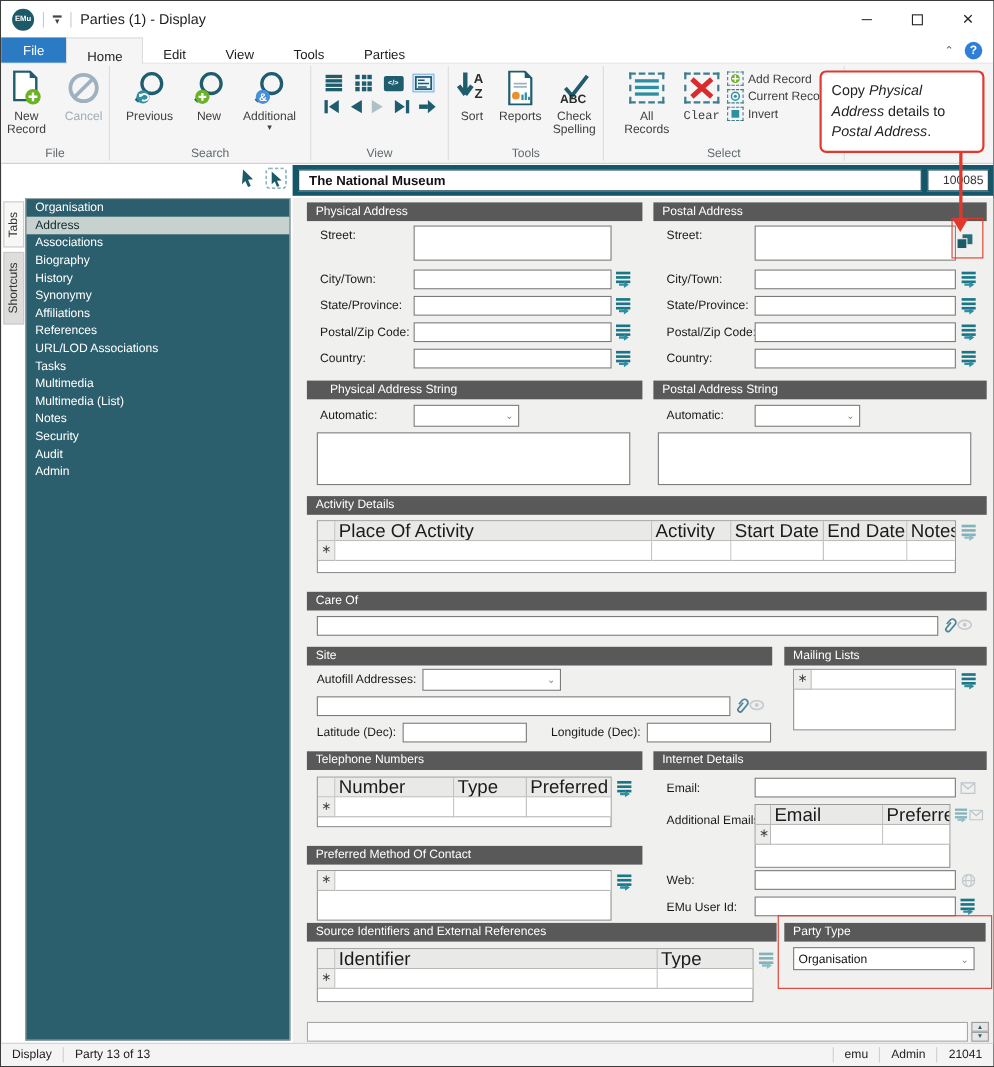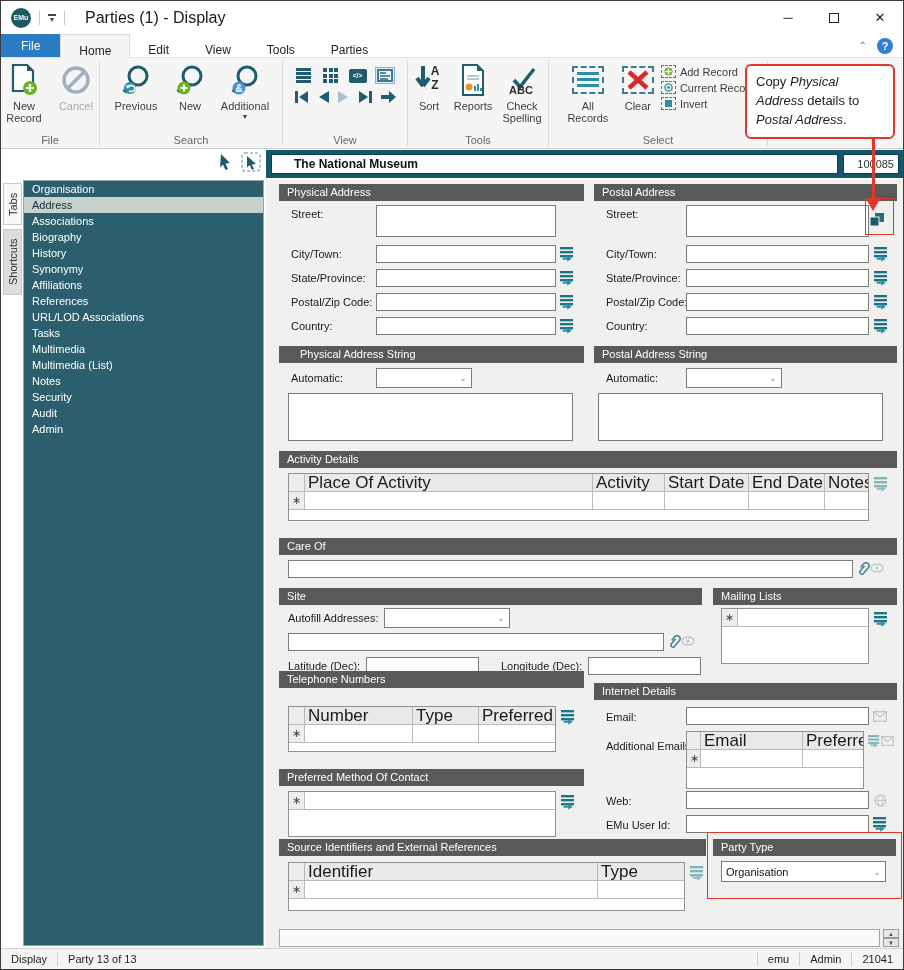--- a/index.html
+++ b/index.html
@@ -7,21 +7,21 @@
   body { font-family:"Liberation Sans", sans-serif; font-size:11px; color:#333; }
   .window { position:relative; width:904px; height:970px; background:#fff; border:1px solid #3c3c3c; overflow:hidden; }
 
   
   .titlebar { position:absolute; left:0; top:0; width:100%; height:33px; background:#fff; display:flex; align-items:center; }
   .emu-logo { width:20px; height:20px; border-radius:50%; background:#1d5a68; color:#fff; font-size:7px; font-weight:bold; display:flex; align-items:center; justify-content:center; margin-left:10px; }
   .tb-sep { width:1px; height:14px; background:#c9c9c9; margin:0 8px; }
   .qat { display:flex; flex-direction:column; align-items:center; line-height:4px; color:#444; }
   .qat .bar { width:8px; height:2px; background:#444; margin-bottom:2px; }
   .qat .chev { font-size:8px; }
-  .win-title { font-size:16px; color:#1a1a1a; margin-left:12px; }
+  .win-title { font-size:13px; color:#1a1a1a; margin-left:0; }
   .win-controls { margin-left:auto; display:flex; height:100%; }
   .win-btn { width:46px; height:100%; display:flex; align-items:center; justify-content:center; font-size:13px; color:#222; }
   .win-btn .maxbox { width:10px; height:10px; border:1px solid #222; }
 
   
   .tabrow { position:absolute; left:0; top:33px; width:100%; height:24px; background:#fff; display:flex; align-items:stretch; border-bottom:1px solid #e3e3e3; }
   .rtab { padding:16px 18px; display:flex; align-items:center; font-size:12px; color:#222; }
   .rtab.file { background:#2b7bc4; color:#fff; padding:0 20px; }
   .rtab.active { background:#f5f5f5; border:1px solid #dcdcdc; border-bottom:none; }
   .tabrow-right { margin-left:auto; display:flex; align-items:center; gap:10px; padding-right:10px; }
@@ -57,21 +57,21 @@
   
   .annot { position:absolute; left:744px; top:63px; width:150px; background:#fff; border:2px solid #e2382c; border-radius:6px; padding:7px 9px; font-size:13px; color:#222; line-height:1.45; z-index:30; }
   .annot i { font-style:italic; }
   .annot-line { position:absolute; left:871px; top:137px; width:3px; height:62px; background:#e2382c; z-index:29; }
   .annot-head { position:absolute; left:865px; top:198px; width:0; height:0; border-left:7px solid transparent; border-right:7px solid transparent; border-top:12px solid #e2382c; z-index:31; }
   .copy-hl { position:absolute; left:864px; top:197px; width:29px; height:37px; border:1px solid #e2382c; z-index:28; }
   .party-hl { position:absolute; left:706px; top:831px; width:195px; height:67px; border:1px solid #e2382c; z-index:28; }
 
   
   .recordbar { position:absolute; left:265px; top:149px; width:638px; height:28px; background:#14576a; display:flex; align-items:center; padding:0 5px; gap:5px; }
-  .rec-name { flex:1; height:20px; background:#fff; border:1px solid #0e3d4b; font-weight:bold; font-size:12px; color:#111; display:flex; align-items:center; padding:0 22px; }
+  .rec-name { flex:1; height:20px; background:#fff; border:1px solid #0e3d4b; font-weight:bold; font-size:12px; color:#111; display:flex; align-items:center; padding:0 9px; }
   .rec-num { width:56px; height:20px; background:#fff; border:1px solid #0e3d4b; font-size:11px; display:flex; align-items:center; justify-content:flex-end; padding:0 4px; }
 
   .selicons { position:absolute; left:216px; top:151px; display:flex; gap:8px; align-items:center; z-index:5; }
 
   
   .vtab { position:absolute; left:2px; width:19px; display:flex; align-items:center; justify-content:center; writing-mode:vertical-rl; transform:rotate(180deg); font-size:11px; color:#333; border:1px solid #c9c9c9; }
   .vtab.tabs { top:182px; height:42px; background:#f7f7f5; }
   .vtab.shortcuts { top:228px; height:66px; background:#dddddb; }
 
   
@@ -323,21 +323,21 @@
             <span class="dashedbox" style="width:32px;height:28px;border-width:2px;">
                 <svg width="22" height="18" viewBox="0 0 22 18">
                   <rect x="0" y="1" width="22" height="3" fill="#2e8fa3"></rect>
                   <rect x="0" y="7" width="22" height="3" fill="#2e8fa3"></rect>
                   <rect x="0" y="13" width="22" height="3" fill="#2e8fa3"></rect>
                 </svg>
               </span>
           </div>
           <div class="blabel">All Records</div>
         </div>
-        <div class="bigbtn" style="width:46px;">
+        <div class="bigbtn" style="width:46px;font-family:Liberation Mono, monospace;">
           <div class="icon32">
             <span class="dashedbox" style="width:32px;height:28px;border-width:2px;">
                 <svg width="22" height="20" viewBox="0 0 22 20">
                   <path d="M2 2 L20 18 M20 2 L2 18" stroke="#d92b2b" stroke-width="4.5"></path>
                 </svg>
               </span>
           </div>
           <div class="blabel">Clear</div>
         </div>
         <div class="smallcol">
@@ -605,21 +605,21 @@
     </div>
     <div class="iconslot" style="left:607px;top:430px;">
         <svg width="14" height="17" viewBox="0 0 14 17">
           <rect x="0" y="1" width="13" height="2.4" fill="#1a7687"></rect>
           <rect x="0" y="5" width="13" height="2.4" fill="#1a7687"></rect>
           <rect x="0" y="9" width="13" height="2.4" fill="#1a7687"></rect>
           <path d="M2 14 h5 v-2.2 l5 3.4 -5 3.4 v-2.2 h-5 z" fill="#2e8fa3" transform="scale(0.9) translate(1,-1)"></path>
         </svg>
       </div>
 
-    <div class="sech" style="left:13px;top:491px;width:305px;">Telephone Numbers</div>
+    <div class="sech" style="left:13px;top:503px;width:305px;">Telephone Numbers</div>
     <div class="sech" style="left:328px;top:503px;width:303px;">Internet Details</div>
     <div class="tbl" style="left:22px;top:526px;width:268px;height:46px;">
       <div class="trow">
         <div class="th selc"></div>
         <div class="th" style="width:108px;">Number</div>
         <div class="th" style="width:66px;">Type</div>
         <div class="th" style="flex:1;border-right:none;">Preferred</div>
       </div>
       <div class="trow">
         <div class="td selc">∗</div>

